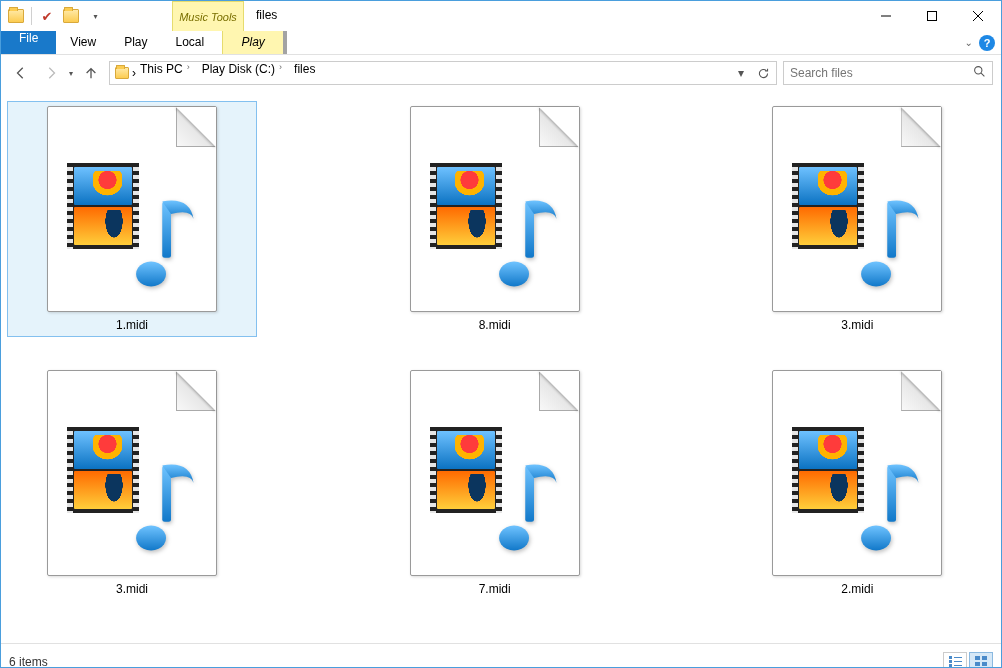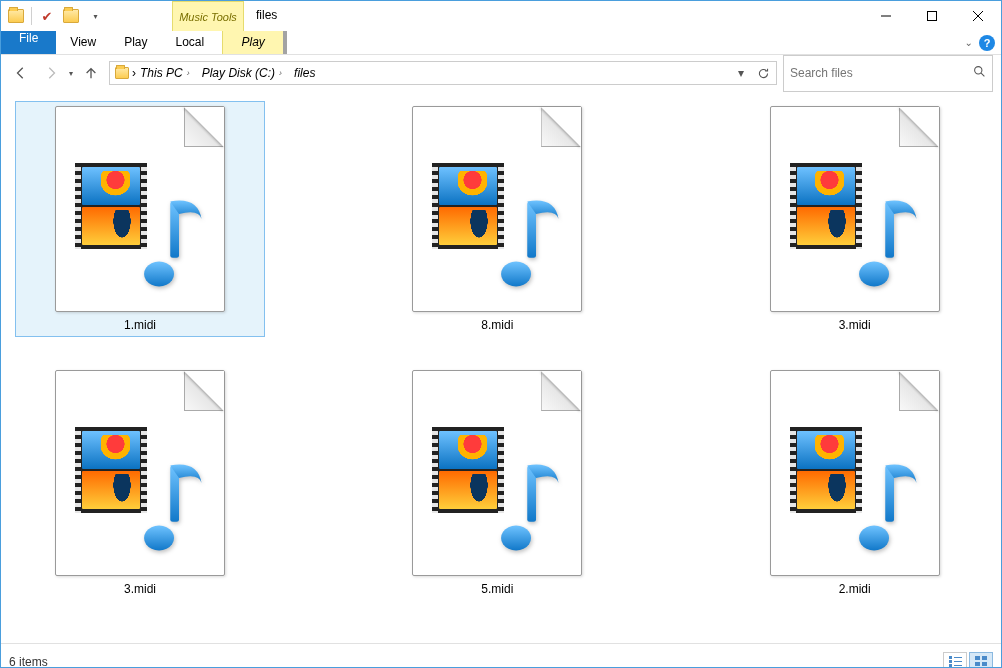--- a/index.html
+++ b/index.html
@@ -31,32 +31,32 @@
   .chev { font-size:10px; color:#666; }
   .help { width:16px; height:16px; border-radius:50%; background:#1e88e5; color:#fff; font-size:11px; font-weight:bold; display:flex; align-items:center; justify-content:center; }
 
   
   .navbar { height: 36px; display:flex; align-items:center; padding: 0 8px; gap:6px; }
   .nav-btn { width:24px; height:24px; display:flex; align-items:center; justify-content:center; color:#555; }
   .nav-btn.disabled { color:#bbb; }
   .nav-btn svg { width:14px; height:14px; }
   .nav-drop { font-size:8px; color:#555; }
   .addr { flex:1; height:24px; border:1px solid #ccc; display:flex; align-items:center; padding:0 2px; }
-  .addr .seg { display:flex; align-items:center; padding: 0 4px; height:100%;font-style:italic; }
+  .addr .seg { display:flex; padding: 0 4px; height:100%; }
   .addr .seg .chev-r { font-size:9px; color:#666; padding:0 4px; }
   .addr .addr-icon { width:20px; display:flex; align-items:center; justify-content:center;}
   .addr .spacer { flex:1; }
   .addr .end { display:flex; align-items:center; }
   .addr .end .btn { width:22px; height:22px; display:flex; align-items:center; justify-content:center; color:#555; }
-  .search { width:210px; height:37px; border:1px solid #ccc; display:flex; align-items:center; padding:0 6px; color:#777; }
+  .search { width:210px; height:24px; border:1px solid #ccc; display:flex; align-items:center; padding:0 6px; color:#777; }
   .search input { border:none; outline:none; flex:1; font-size:12px; color:#555; background:transparent;}
   .search .sicon { color:#555; }
 
   
-  .content { height: 552px; padding: 10px 14px; overflow:auto; }
+  .content { height: 552px; padding: 10px 6px; overflow:auto; }
   .grid { display:grid; grid-template-columns: repeat(3, 1fr); gap: 28px 100px; }
   .item { width: 250px; display:flex; flex-direction:column; align-items:center; padding:4px; border:1px solid transparent; }
   .item.selected { border:1px solid #83c0ef; background:#e5f3fb; }
   .thumb { width: 170px; height: 206px; position:relative; }
   .page { position:absolute; inset:0; background:#fff; border:1px solid #9a9a9a; border-radius:2px; box-shadow: 1px 1px 3px rgba(0,0,0,0.15); }
   .page:after { content:""; position:absolute; top:0; right:0; border-top:40px solid #fff; border-left:40px solid transparent; filter: drop-shadow(-1px 1px 1px rgba(0,0,0,0.25)); }
   .page .corner { position:absolute; top:0; right:0; width:40px; height:40px; background: linear-gradient(225deg,#d0d0d0,#f8f8f8); clip-path: polygon(0 0, 100% 100%, 0 100%); border-left:1px solid #aaa; border-bottom:1px solid #aaa;}
   .media-ic { position:absolute; top:54%; left:50%; transform:translate(-50%,-50%); width:130px; height:120px; }
   .filmstrip { position:absolute; left:0; top:6px; width:72px; height:86px; background:#222; border-radius:2px; padding:4px 7px; display:flex; flex-direction:column; gap:2px; }
   .filmstrip:before, .filmstrip:after { content:""; position:absolute; top:0; bottom:0; width:6px; background: repeating-linear-gradient(#222 0 4px, #e6e6e6 4px 8px);}
@@ -317,21 +317,21 @@
                     </linearGradient>
                   </defs>
               <path d="M24 58 a12 10 0 1 0 0.1 0 Z" fill="url(#ng)"></path>
               <rect x="33" y="10" width="7" height="45" rx="2" fill="url(#ng)"></rect>
               <path d="M33 10 Q55 6 58 24 Q56 16 40 20 Z" fill="url(#ng)"></path>
             </svg>
           </div>
         </div>
       </div>
     </div>
-    <div class="fname">5.midi</div>
+    <div class="fname">7.midi</div>
   </div>
 
   <div class="item">
     <div class="thumb">
       <div class="page">
         <div class="corner"></div>
         <div class="media-ic">
           <div class="filmstrip">
             <div class="frame a"></div>
             <div class="frame b"></div>

